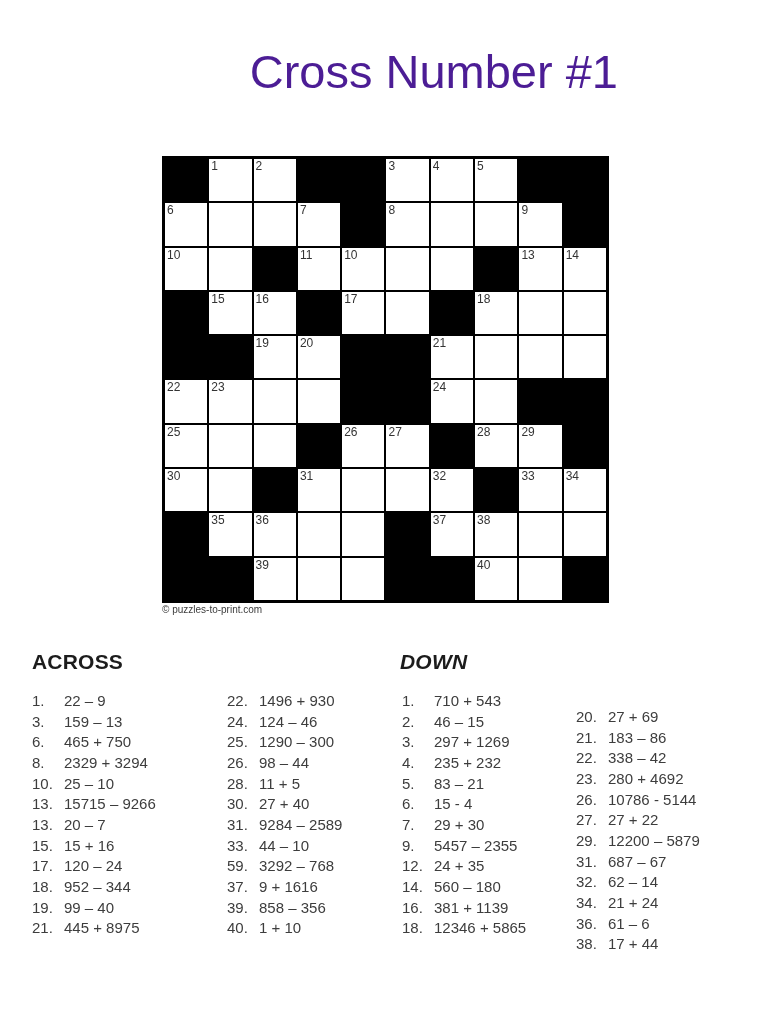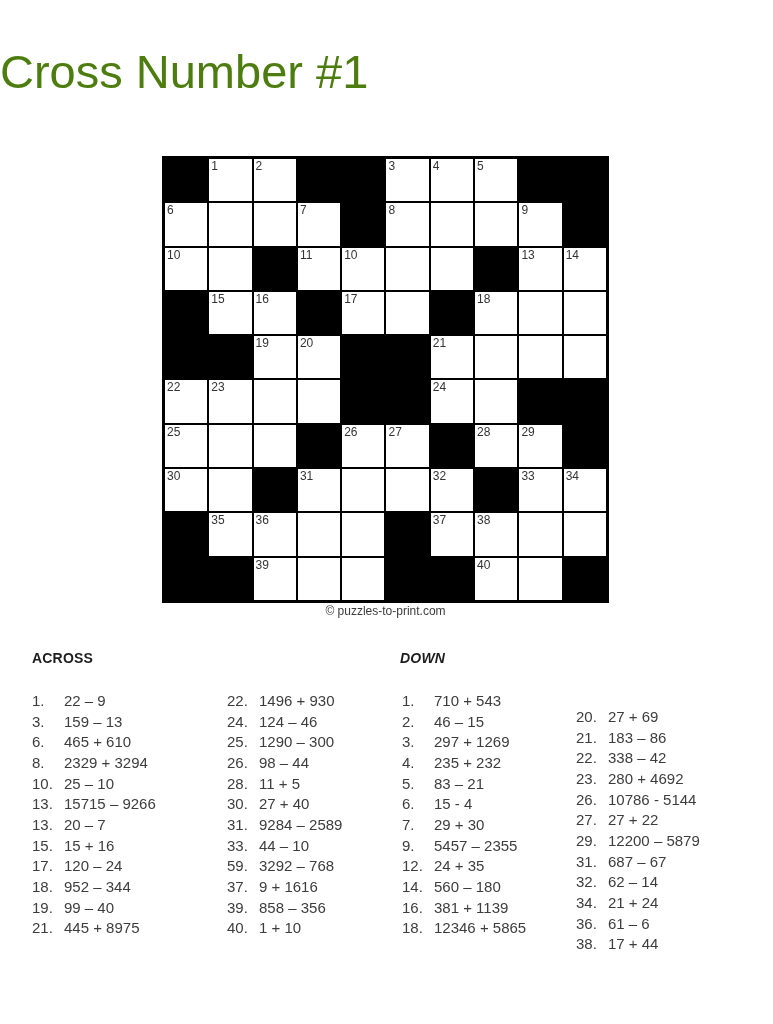--- a/index.html
+++ b/index.html
@@ -2,41 +2,41 @@
 <html><head>
 <meta charset="utf-8">
 <style>
   html,body { margin:0; padding:0; background:#fff; }
   .page {
     position:relative; width:773px; height:1024px; background:#ffffff;
     font-family:"Liberation Sans", sans-serif; overflow:hidden;
   }
   .title {
     position:absolute; top:44px; left:0; width:618px;
-    text-align:left; font-size:47px; font-weight:400;
-    color:#4d7c0f; letter-spacing:0px; white-space:nowrap;
+    text-align:right; font-size:47px; font-weight:400;
+    color:#4c1d95; letter-spacing:0px; white-space:nowrap;
   }
   .grid {
     position:absolute; left:162px; top:156px; width:447px; height:447px;
     box-sizing:border-box; border:2px solid #000;
     display:grid; grid-template-columns:repeat(10,1fr); grid-template-rows:repeat(10,1fr);
     background:#fff;
   }
   .cell { position:relative; box-sizing:border-box; border:1px solid #000; background:#fff; }
   .cell.black { background:#000; }
   .cell-num {
     position:absolute; top:0px; left:2px;
     font-size:12px; line-height:14px; color:#333;
   }
   .watermark {
     position:absolute; top:604px; left:162px; width:447px;
-    text-align:center; font-size:12px; color:#3c3c3c;
+    text-align:left; font-size:10px; color:#3c3c3c;
   }
   .clue-header {
-    position:absolute; top:650px; font-size:14px; font-weight:bold;
+    position:absolute; top:650px; font-size:21px; font-weight:bold;
     color:#1c1c1c; letter-spacing:0.2px;
   }
   #across-header { left:32px; }
   #down-header  { left:400px;font-style:italic; }
   .clue-list { position:absolute; top:691px; }
   #across-col1 { left:32px;  }
   #across-col2 { left:227px; }
   #down-col1   { left:402px; }
   #down-col2   { left:576px;margin-top:16px; }
   .clue-row { display:flex; font-size:15px; line-height:20.65px; color:#3d3d3d; white-space:nowrap; }
@@ -242,21 +242,21 @@
       <div class="clue-row">
         <span class="clue-num">1.</span>
         <span class="clue-text">22 – 9</span>
       </div>
       <div class="clue-row">
         <span class="clue-num">3.</span>
         <span class="clue-text">159 – 13</span>
       </div>
       <div class="clue-row">
         <span class="clue-num">6.</span>
-        <span class="clue-text">465 + 610</span>
+        <span class="clue-text">465 + 750</span>
       </div>
       <div class="clue-row">
         <span class="clue-num">8.</span>
         <span class="clue-text">2329 + 3294</span>
       </div>
       <div class="clue-row">
         <span class="clue-num">10.</span>
         <span class="clue-text">25 – 10</span>
       </div>
       <div class="clue-row">

